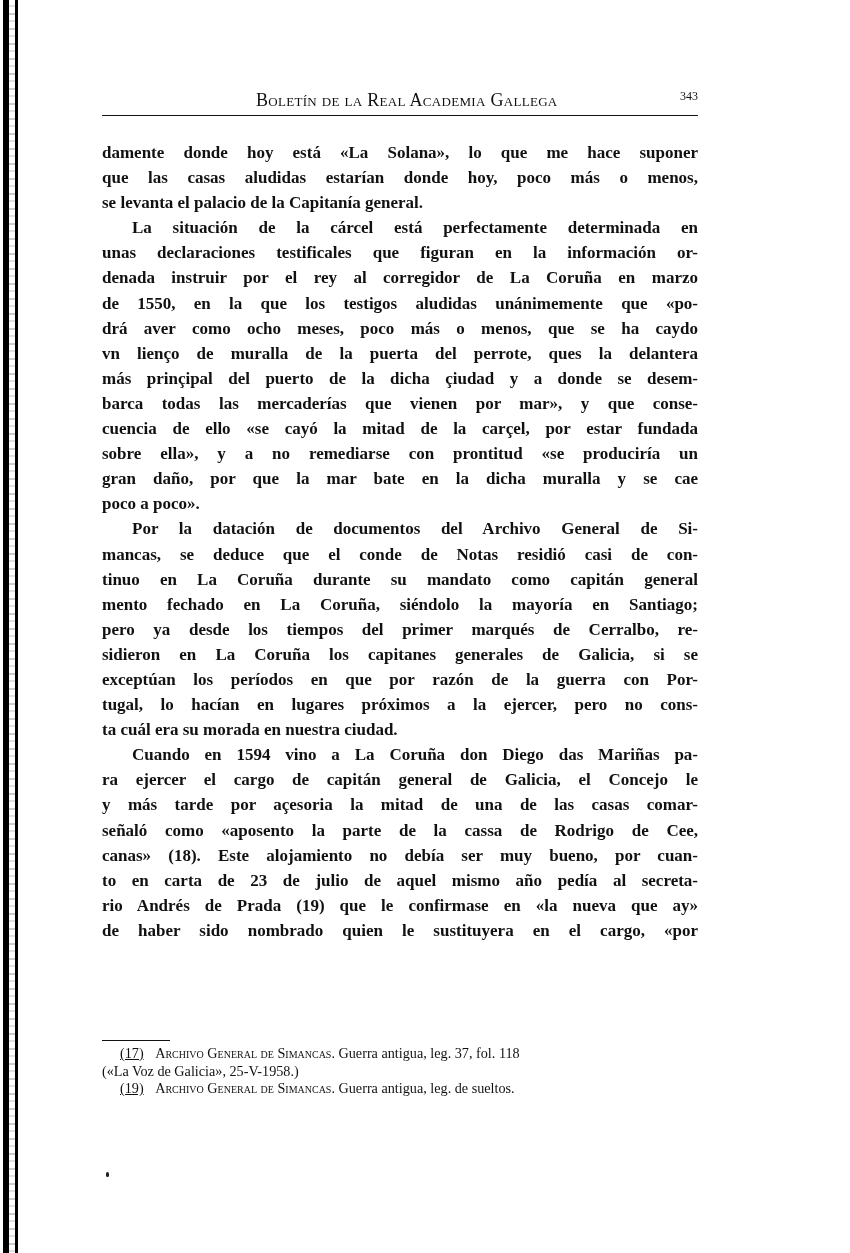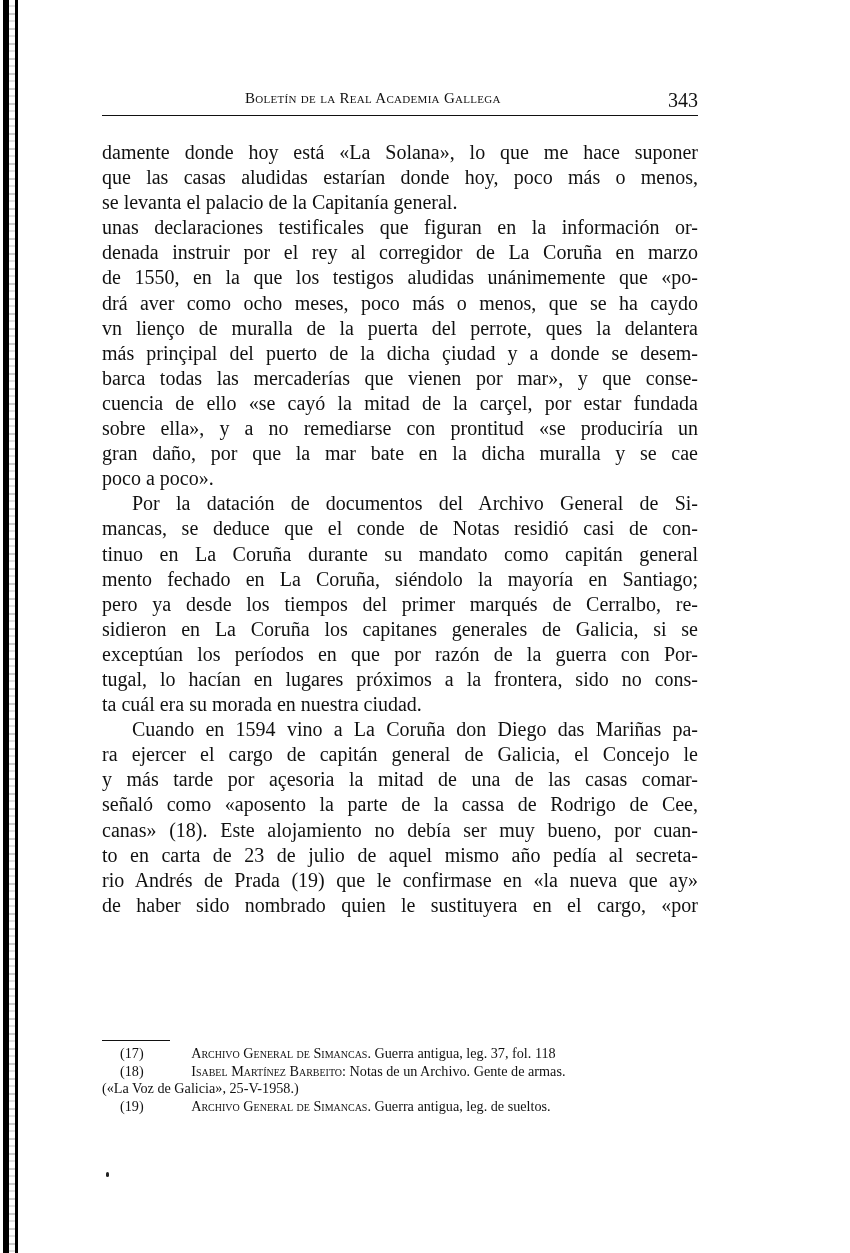--- a/index.html
+++ b/index.html
@@ -43,55 +43,56 @@
     }
     .running-head {
       position: absolute;
       left: 102px;
       top: 88px;
       width: 596px;
       height: 24px;
     }
     .running-title {
       position: absolute;
-      left: 143px;
+      left: 154px;
       top: 2px;
-      font-size: 15px;
+      font-size: 18px;
       font-variant: small-caps;
       letter-spacing: 0.3px;
       white-space: nowrap;
     }
     .page-number {
       position: absolute;
       right: 0;
       top: 1px;
-      font-size: 20px;
+      font-size: 12px;
       margin-left: 35px;
     }
     .head-rule {
       position: absolute;
       left: 102px;
       top: 115px;
       width: 596px;
       height: 0;
       border-top: 1.3px solid #111;
     }
     .body-text {
       position: absolute;
       left: 102px;
       top: 140px;
       width: 596px;
     }
     .line {
       height: 25.1px;
       line-height: 25.1px;
-      font-size: 20px;
+      font-size: 17px;
       white-space: nowrap;
       text-align: justify;
       text-align-last: justify;
+      font-weight: bold;
     }
     .line.last {
       text-align-last: left;
     }
     .line.indent {
       padding-left: 30px;
     }
     .fn-rule {
       position: absolute;
       left: 102px;
@@ -107,22 +108,22 @@
     }
     .fn-line {
       height: 17.6px;
       line-height: 17.6px;
       font-size: 14.2px;
       white-space: nowrap;
     }
     .fn-line.indent {
       padding-left: 18px;
     }
-    .fn-num { margin-right: 16px; }
-    .sc { font-variant: small-caps; margin-left: 28px; }
+    .fn-num { margin-right: 8px; text-decoration: underline; }
+    .sc { font-variant: small-caps; }
     .it { }
     .stray-mark {
       position: absolute;
       left: 106px;
       top: 1172px;
       width: 3px;
       height: 5px;
       background: #222;
       border-radius: 2px;
     }
@@ -139,63 +140,59 @@
 <div class="running-head">
   <span class="running-title">Boletín de la Real Academia Gallega</span>
   <span class="page-number">343</span>
 </div>
 <div class="head-rule"></div>
 
 <div class="body-text">
   <div class="line">damente donde hoy está «La Solana», lo que me hace suponer</div>
   <div class="line">que las casas aludidas estarían donde hoy, poco más o menos,</div>
   <div class="line last">se levanta el palacio de la Capitanía general.</div>
+  <div class="line indent">La situación de la cárcel está perfectamente determinada en</div>
   <div class="line">unas declaraciones testificales que figuran en la información or-</div>
   <div class="line">denada instruir por el rey al corregidor de La Coruña en marzo</div>
   <div class="line">de 1550, en la que los testigos aludidas unánimemente que «po-</div>
   <div class="line">drá aver como ocho meses, poco más o menos, que se ha caydo</div>
   <div class="line">vn lienço de muralla de la puerta del perrote, ques la delantera</div>
   <div class="line">más prinçipal del puerto de la dicha çiudad y a donde se desem-</div>
   <div class="line">barca todas las mercaderías que vienen por mar», y que conse-</div>
   <div class="line">cuencia de ello «se cayó la mitad de la carçel, por estar fundada</div>
   <div class="line">sobre ella», y a no remediarse con prontitud «se produciría un</div>
   <div class="line">gran daño, por que la mar bate en la dicha muralla y se cae</div>
   <div class="line last">poco a poco».</div>
   <div class="line indent">Por la datación de documentos del Archivo General de Si-</div>
   <div class="line">mancas, se deduce que el conde de Notas residió casi de con-</div>
   <div class="line">tinuo en La Coruña durante su mandato como capitán general</div>
   <div class="line">mento fechado en La Coruña, siéndolo la mayoría en Santiago;</div>
   <div class="line">pero ya desde los tiempos del primer marqués de Cerralbo, re-</div>
   <div class="line">sidieron en La Coruña los capitanes generales de Galicia, si se</div>
   <div class="line">exceptúan los períodos en que por razón de la guerra con Por-</div>
-  <div class="line">tugal, lo hacían en lugares próximos a la frontera, sido no cons-</div>
+  <div class="line">tugal, lo hacían en lugares próximos a la ejercer, pero no cons-</div>
   <div class="line last">ta cuál era su morada en nuestra ciudad.</div>
   <div class="line indent">Cuando en 1594 vino a La Coruña don Diego das Mariñas pa-</div>
   <div class="line">ra ejercer el cargo de capitán general de Galicia, el Concejo le</div>
   <div class="line">y más tarde por açesoria la mitad de una de las casas comar-</div>
   <div class="line">señaló como «aposento la parte de la cassa de Rodrigo de Cee,</div>
   <div class="line">canas» (18). Este alojamiento no debía ser muy bueno, por cuan-</div>
   <div class="line">to en carta de 23 de julio de aquel mismo año pedía al secreta-</div>
   <div class="line">rio Andrés de Prada (19) que le confirmase en «la nueva que ay»</div>
   <div class="line">de haber sido nombrado quien le sustituyera en el cargo, «por</div>
 </div>
 
 <div class="fn-rule"></div>
 
 <div class="footnotes">
   <div class="fn-line indent">
     <span class="fn-num">(17)</span>
     <span class="sc">Archivo General de Simancas.</span>
     <span class="it">Guerra antigua,</span>
     <span>leg. 37, fol. 118</span>
-  </div>
-  <div class="fn-line indent">
-    <span class="fn-num">(18)</span>
-    <span class="sc">Isabel Martínez Barbeito:</span>
-    <span class="it">Notas de un Archivo. Gente de armas.</span>
   </div>
   <div class="fn-line">
     <span>(«La Voz de Galicia», 25-V-1958.)</span>
   </div>
   <div class="fn-line indent">
     <span class="fn-num">(19)</span>
     <span class="sc">Archivo General de Simancas.</span>
     <span class="it">Guerra antigua,</span>
     <span>leg. de sueltos.</span>
   </div>

